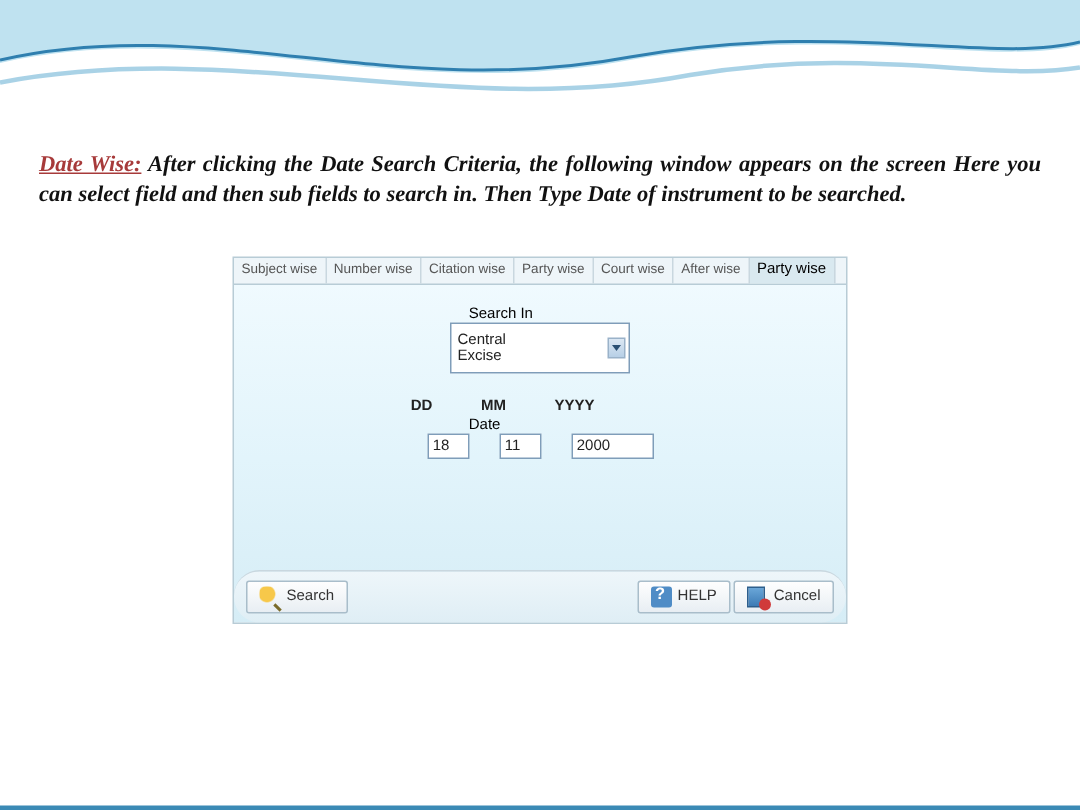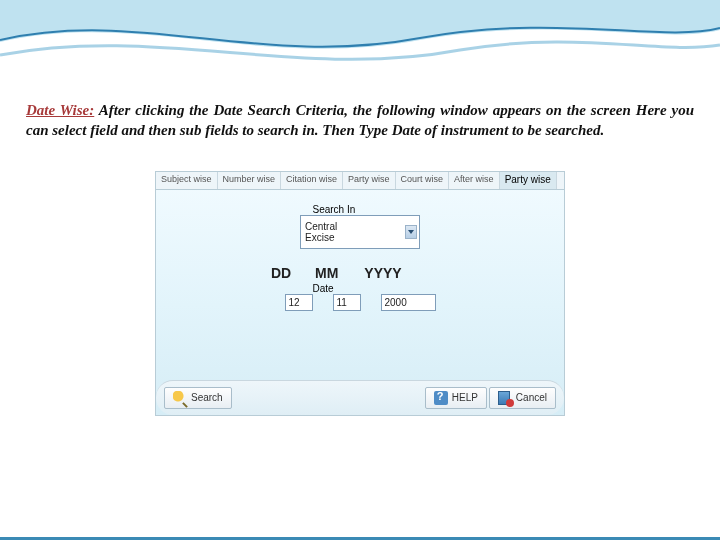--- a/index.html
+++ b/index.html
@@ -113,25 +113,25 @@
     content: "";
     border-left: 3px solid transparent;
     border-right: 3px solid transparent;
     border-top: 4px solid #2a4f73;
   }
   .date-hdr {
     display: flex;
     margin-left: 95px;
     gap: 20px;
     font-weight: bold;
-    font-size: 14px;
+    font-size: 10px;
     margin-bottom: 2px;
   }
   .date-hdr span:nth-child(1){ width:28px; text-align:center;}
-  .date-hdr span:nth-child(2){ width:28px; text-align:left;}
+  .date-hdr span:nth-child(2){ width:28px; text-align:center;}
   .date-hdr span:nth-child(3){ width:40px; text-align:center;}
   .date-inputs { display:flex; gap:20px; }
   .in {
     background:#fff; border:1px solid #7f9db9; height:17px;
     padding:0 3px; font-size:10px; display:inline-flex; align-items:center;
   }
   .in.dd{width:28px;} .in.mm{width:28px;} .in.yy{width:55px;}
 
   .footer {
     position:absolute; left:0; right:0; bottom:0;
@@ -196,21 +196,21 @@
 
 
       <div class="date-hdr">
         <span>DD</span>
         <span>MM</span>
         <span>YYYY</span>
       </div>
       <div class="row">
         <div class="label">Date</div>
         <div class="date-inputs">
-          <span class="in dd">12</span>
+          <span class="in dd">18</span>
           <span class="in mm">11</span>
           <span class="in yy">2000</span>
         </div>
       </div>
 
       <div class="footer">
         <div class="btn">
           <span class="ic ic-search"></span>
           <span>Search</span>
         </div>

